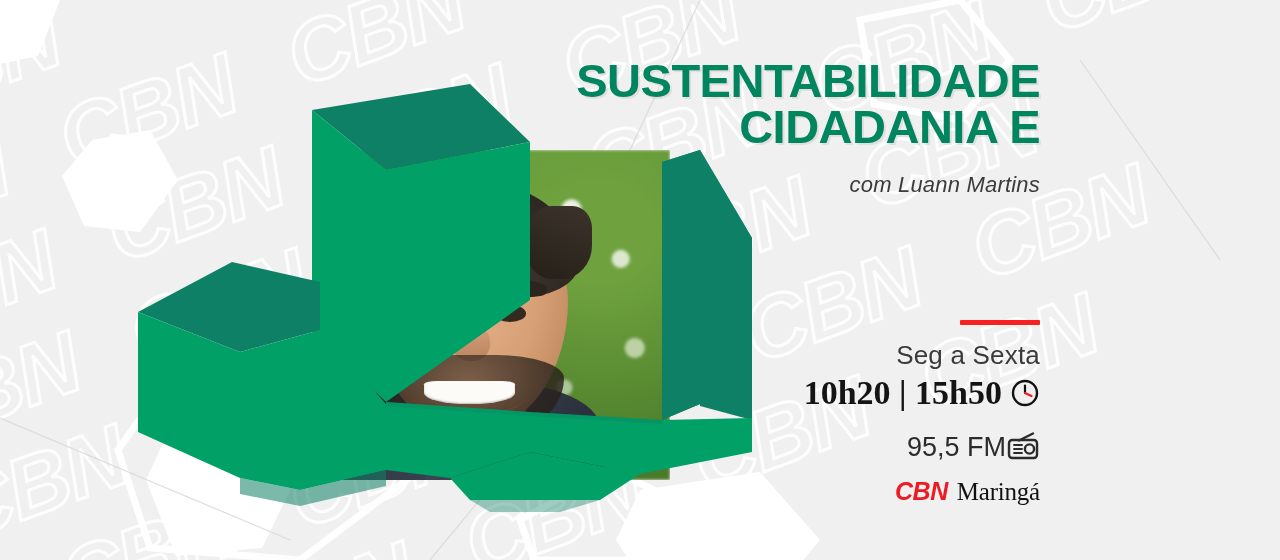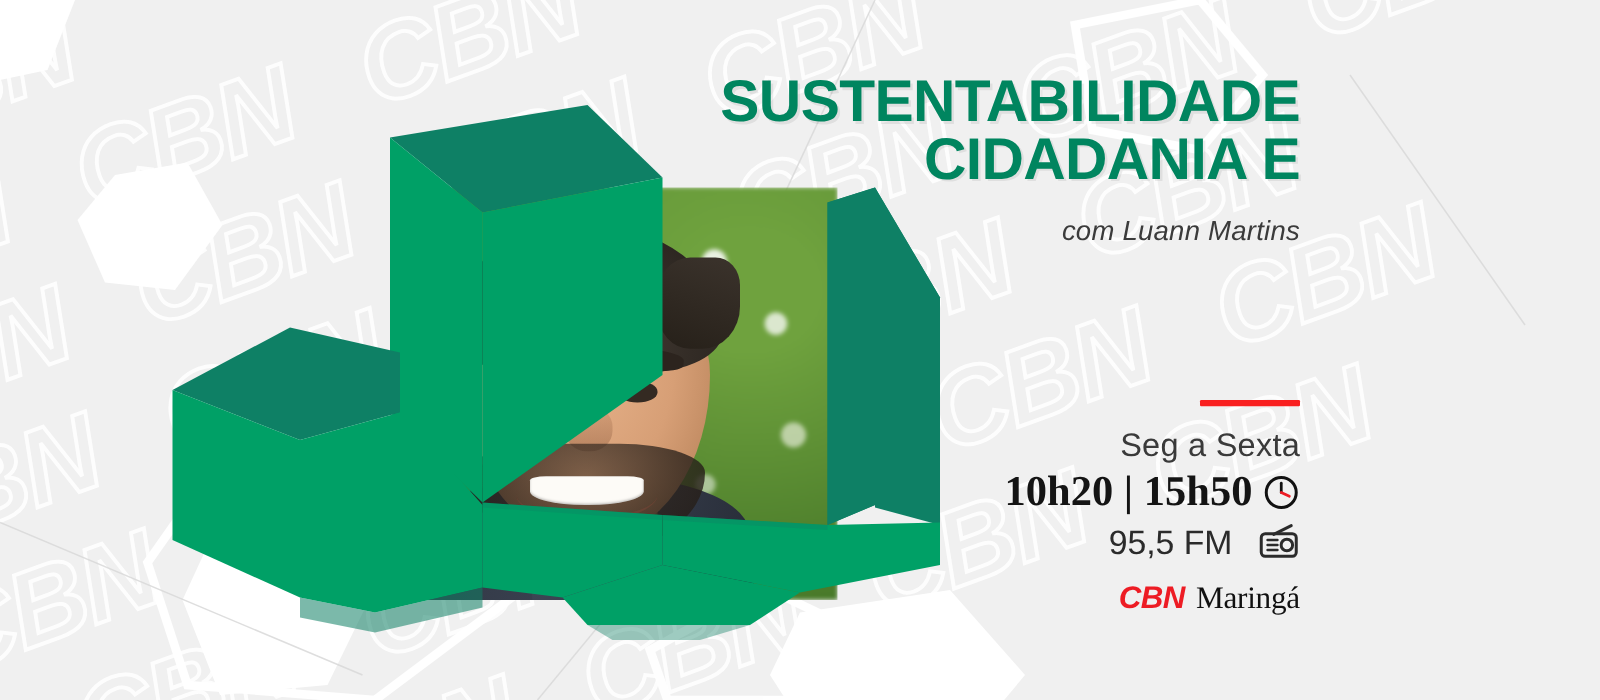--- a/index.html
+++ b/index.html
@@ -165,22 +165,22 @@
     font-size:26px;color:#3a3a3a;line-height:1.25;letter-spacing:.2px;
   }
   .times{
     font-family:"Liberation Serif", serif;
     font-size:34px;font-weight:700;color:#141414;
     line-height:1.24;letter-spacing:0;
     display:flex;justify-content:flex-end;align-items:center;gap:8px;
   }
   .freq{
     font-size:27px;color:#2b2b2b;line-height:1.3;
-    display:flex;justify-content:flex-end;align-items:center;gap:20px;
-    margin-top:2px;
+    display:flex;justify-content:flex-end;align-items:center;gap:0;
+    margin-top:16px;
   }
   .icon{display:inline-flex;align-items:center;}
 
   .cbn-logo{
     margin-top:12px;display:flex;justify-content:flex-end;align-items:baseline;gap:9px;
   }
   .cbn-mark{
     font-weight:700;font-style:italic;font-size:25px;color:#ed1c24;letter-spacing:-.5px;
   }
   .cbn-city{

